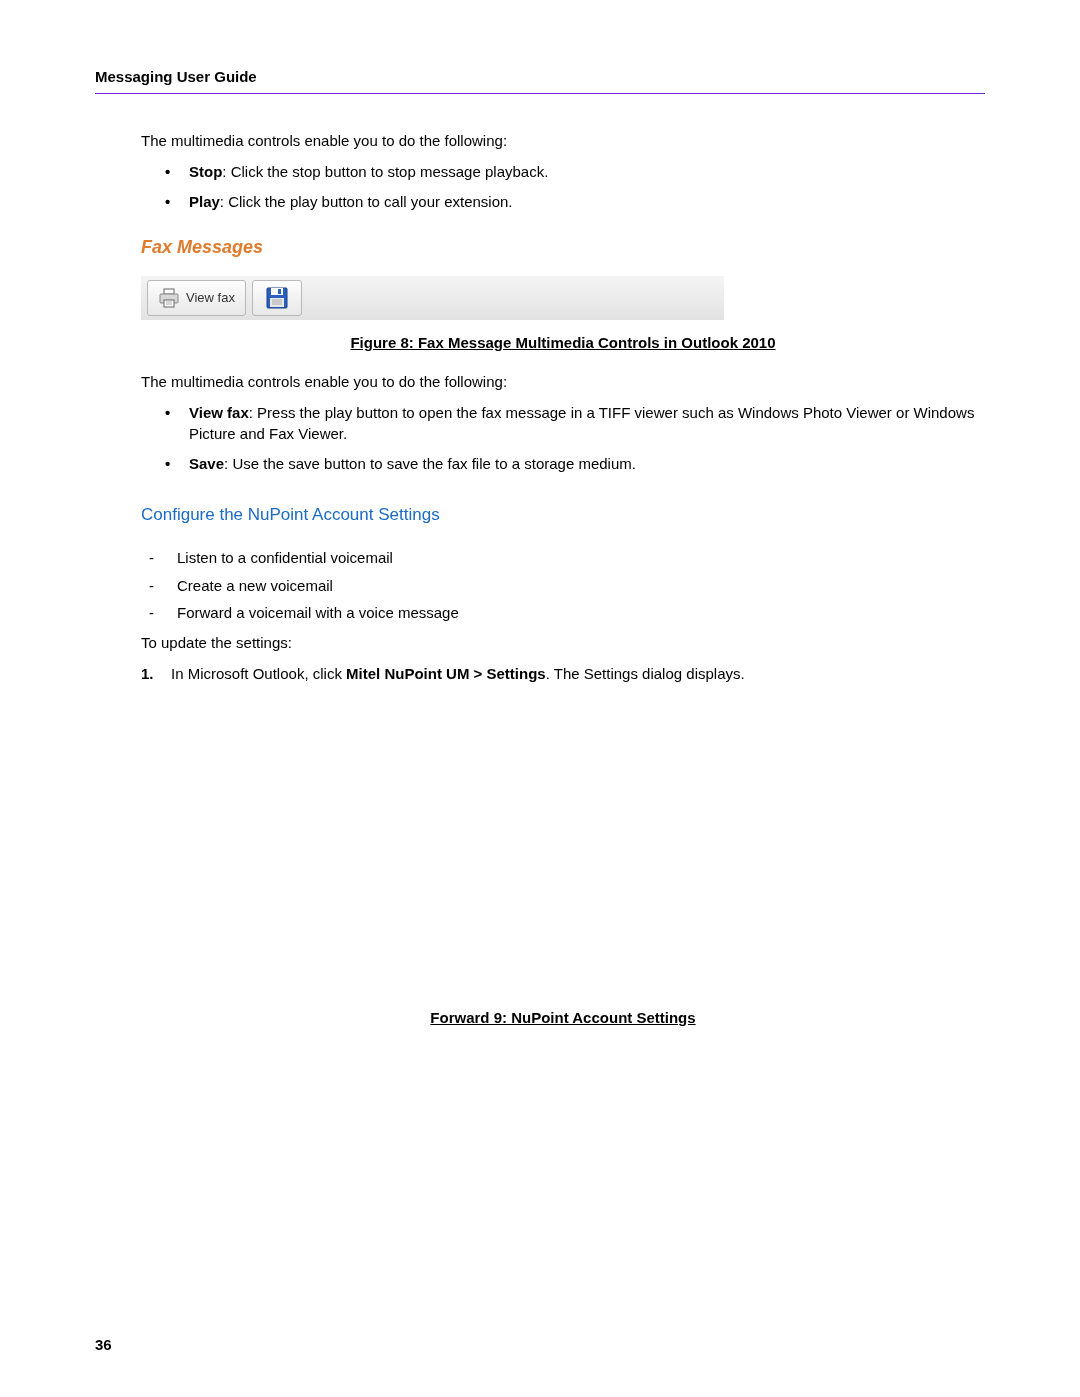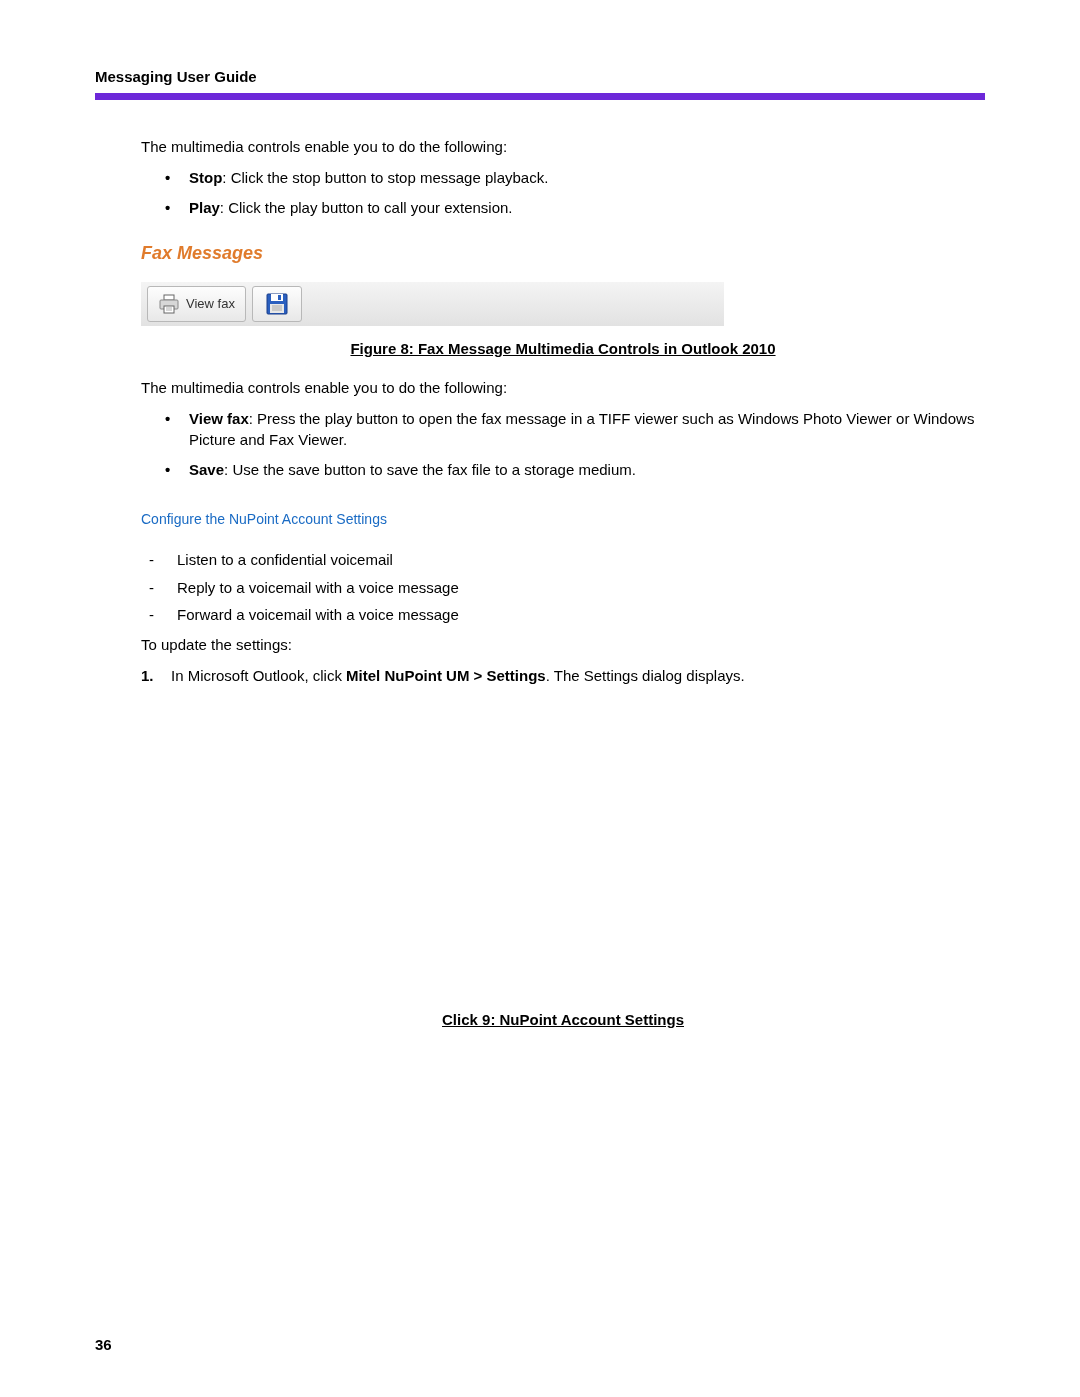--- a/index.html
+++ b/index.html
@@ -14,21 +14,21 @@
       background: #fff;
       width: 1080px;
       height: 1397px;
       position: relative;
       padding: 68px 95px 50px 95px;
     }
     .header {
       font-weight: bold;
       font-size: 15px;
       padding-bottom: 8px;
-      border-bottom: 7px solid #6d28d9;
+      border-bottom: 1px solid #6d28d9;
       margin-bottom: 36px;
     }
     .content {
       padding-left: 46px;
     }
     .para {
       margin-bottom: 10px;
       line-height: 1.4;
     }
     ul.bullets {
@@ -86,21 +86,21 @@
     .h2-orange {
       color: #e07b2c;
       font-style: italic;
       font-size: 18px;
       font-weight: bold;
       margin-top: 24px;
       margin-bottom: 18px;
     }
     .h2-blue {
       color: #1a6bc4;
-      font-size: 14px;
+      font-size: 17px;
       font-weight: normal;
       margin-top: 30px;
       margin-bottom: 22px;
     }
     .figure-caption {
       font-weight: bold;
       text-align: center;
       margin: 14px 0 20px 0;
       font-size: 15px;
       text-decoration: underline;
@@ -216,32 +216,32 @@
     <li>
       <span class="bold">Save</span><span>: Use the save button to save the fax file to a storage medium.</span>
     </li>
   </ul>
 
   <h2 class="h2-blue">Configure the NuPoint Account Settings</h2>
 
 
   <ul class="dashes">
     <li>Listen to a confidential voicemail</li>
-    <li>Reply to a voicemail with a voice message</li>
+    <li>Create a new voicemail</li>
     <li>Forward a voicemail with a voice message</li>
   </ul>
 
   <p class="para">To update the settings:</p>
 
   <ol class="numbered">
     <li>
       <span class="num">1.</span>
       <span>In Microsoft Outlook, click </span><span class="bold">Mitel NuPoint UM &gt; Settings</span><span>. The Settings dialog displays.</span>
     </li>
   </ol>
 
   <div class="fig9-spacer"></div>
 
-  <p class="figure-caption">Click 9: NuPoint Account Settings</p>
+  <p class="figure-caption">Forward 9: NuPoint Account Settings</p>
 
 </div>
 
 <div class="page-number">36</div>
 
 </body></html>

